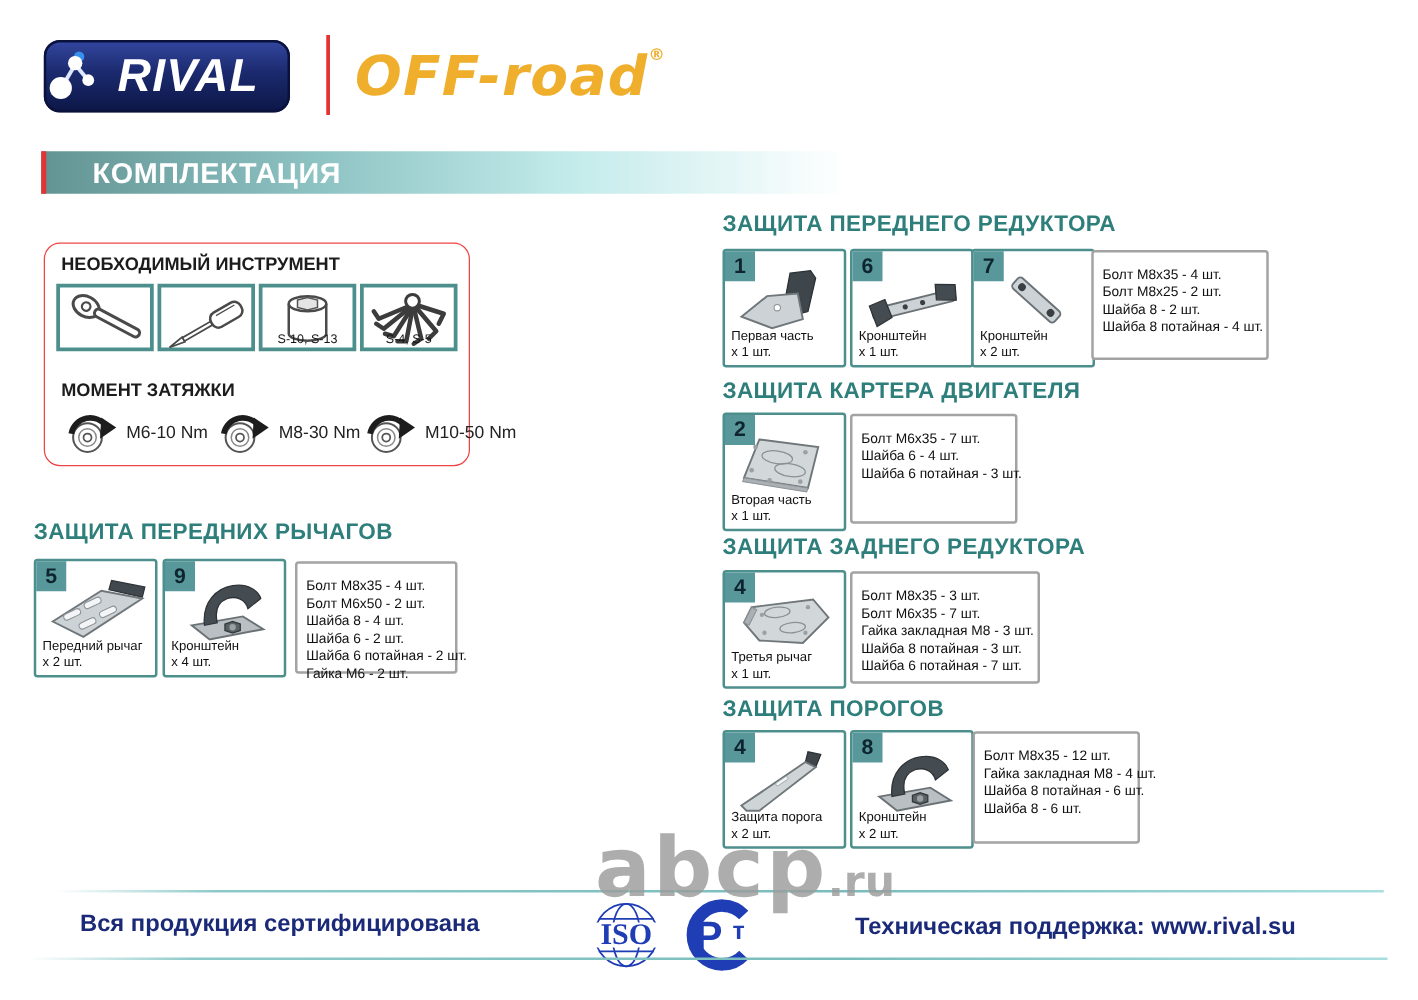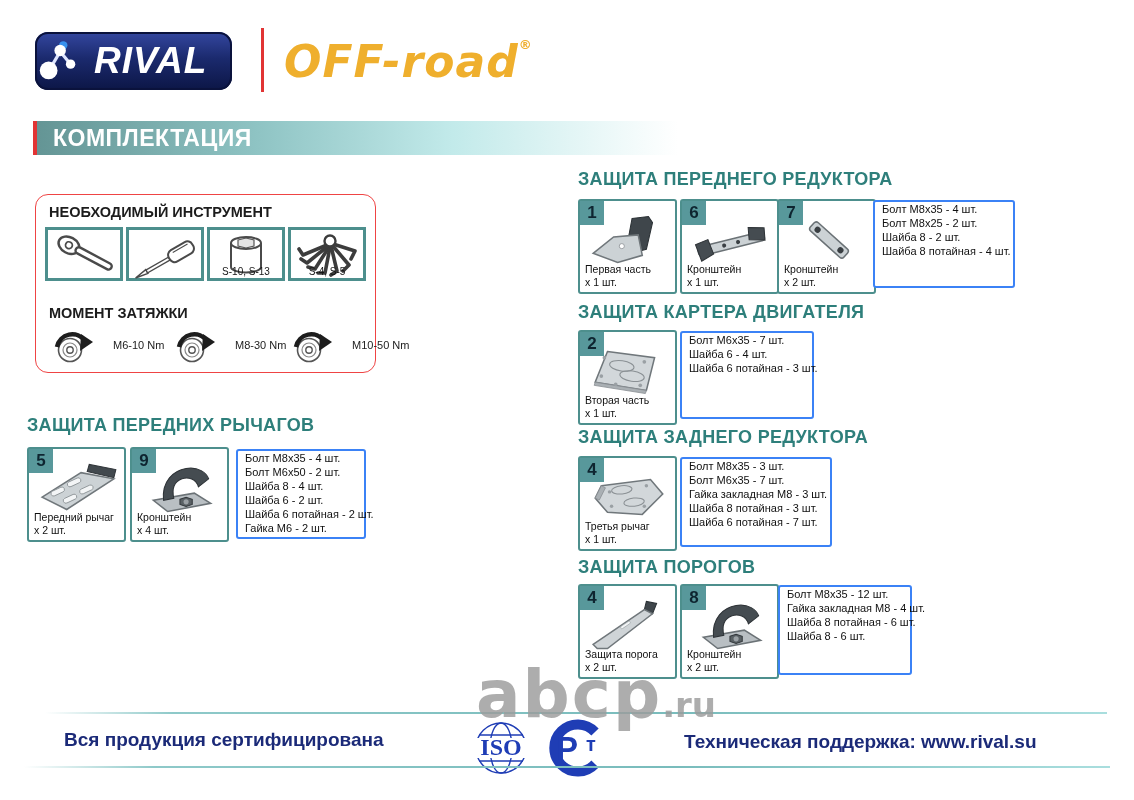--- a/index.html
+++ b/index.html
@@ -11,43 +11,43 @@
          display:flex;align-items:center;box-shadow:inset 0 0 0 2px #0a123c}
   .rival .brand{color:#fff;font-weight:bold;font-style:italic;font-size:37px;letter-spacing:1px;margin-left:15px}
   .logo-sep{position:absolute;left:261px;top:28px;width:3px;height:64px;background:#e13434}
   .offroad{position:absolute;left:284px;top:36px;color:#efaf2d;font-size:44px;font-weight:bold;
            font-style:italic;letter-spacing:1px;font-family:"DejaVu Sans",sans-serif;white-space:nowrap}
   .offroad sup{font-size:13px;vertical-align:28px;font-style:normal}
   
   .titlebar{position:absolute;left:33px;top:121px;width:645px;height:34px;
             background:linear-gradient(90deg,#639494 0%,#8fc4c4 35%,#c2eaea 65%,#ffffff 100%)}
   .titlebar .red{position:absolute;left:0;top:0;width:4px;height:34px;background:#e13434}
-  .titlebar span{display:block;padding-left:20px;line-height:34px;color:#fff;font-weight:bold;
+  .titlebar span{display:block;padding-left:41px;line-height:34px;color:#fff;font-weight:bold;
                  font-size:23px;letter-spacing:.5px}
   
   .toolbox{position:absolute;left:35px;top:194px;width:341px;height:179px;box-sizing:border-box;
            border:1px solid #ef4444;border-radius:13px;background:#fff}
   .tb-title{position:absolute;left:13px;top:9px;font-size:14.5px;font-weight:bold;color:#1c1c1c}
   .tool-cell{position:absolute;top:32px;width:78px;height:54px;box-sizing:border-box;
              border:3px solid #4d8f8d;background:#fff}
   .tool-cell svg{position:absolute;left:0;top:1px}
   .tool-label{position:absolute;bottom:1px;width:100%;text-align:center;font-size:10px;color:#151515}
   .tq-title{position:absolute;left:13px;top:110px;font-size:14.5px;font-weight:bold;color:#1c1c1c}
   .torque{position:absolute;top:131px;display:flex;align-items:center}
-  .tq-label{font-size:11px;color:#222;margin-left:17px;white-space:nowrap}
+  .tq-label{font-size:14px;color:#222;margin-left:5px;white-space:nowrap}
   
   .sec-title{position:absolute;color:#2e7f7b;font-size:18px;font-weight:bold;letter-spacing:.3px;white-space:nowrap}
   .card{position:absolute;width:99px;height:95px;box-sizing:border-box;background:#fff;
         border:2px solid #4d8f8d;border-radius:3px}
   .card .num{position:absolute;left:0;top:0;width:24px;height:24px;background:#58989b;color:#0e2530;
              font-weight:bold;font-size:17px;display:flex;align-items:center;justify-content:center}
   .card svg.art{position:absolute;left:7px;top:13px;width:86px;height:52px}
   .card .lbl{position:absolute;left:5px;bottom:3px;font-size:10.5px;line-height:1.25;color:#101010}
-  .parts{position:absolute;box-sizing:border-box;background:#fff;border:2px solid #3b82f6;border-radius:3px;
-         padding:1px 7px;font-size:11px;line-height:1.18;color:#101010;white-space:nowrap}
+  .parts{position:absolute;box-sizing:border-box;background:#fff;border:2px solid #a3a3a3;border-radius:3px;
+         padding:12px 7px;font-size:11px;line-height:1.18;color:#101010;white-space:nowrap}
   .parts div{margin-bottom:1px}
   
   .watermark{position:absolute;left:476px;top:662px;z-index:5;color:#9c9c9c;opacity:.82;font-weight:bold;
              font-size:66px;letter-spacing:2px;line-height:1;font-family:"DejaVu Sans",sans-serif}
   .watermark .small{font-size:34px;letter-spacing:0}
   .fline{position:absolute;height:2px;
          background:linear-gradient(90deg,rgba(140,200,200,0) 0%,#8ec9c9 12%,#79bcbc 60%,#a9dede 100%)}
   .fcert{position:absolute;left:64px;top:729px;font-size:19px;font-weight:bold;color:#1b2a78;white-space:nowrap}
   .fsupport{position:absolute;left:684px;top:731px;font-size:19px;font-weight:bold;color:#1b2a78;white-space:nowrap}
   .iso{position:absolute;left:469px;top:719px}

